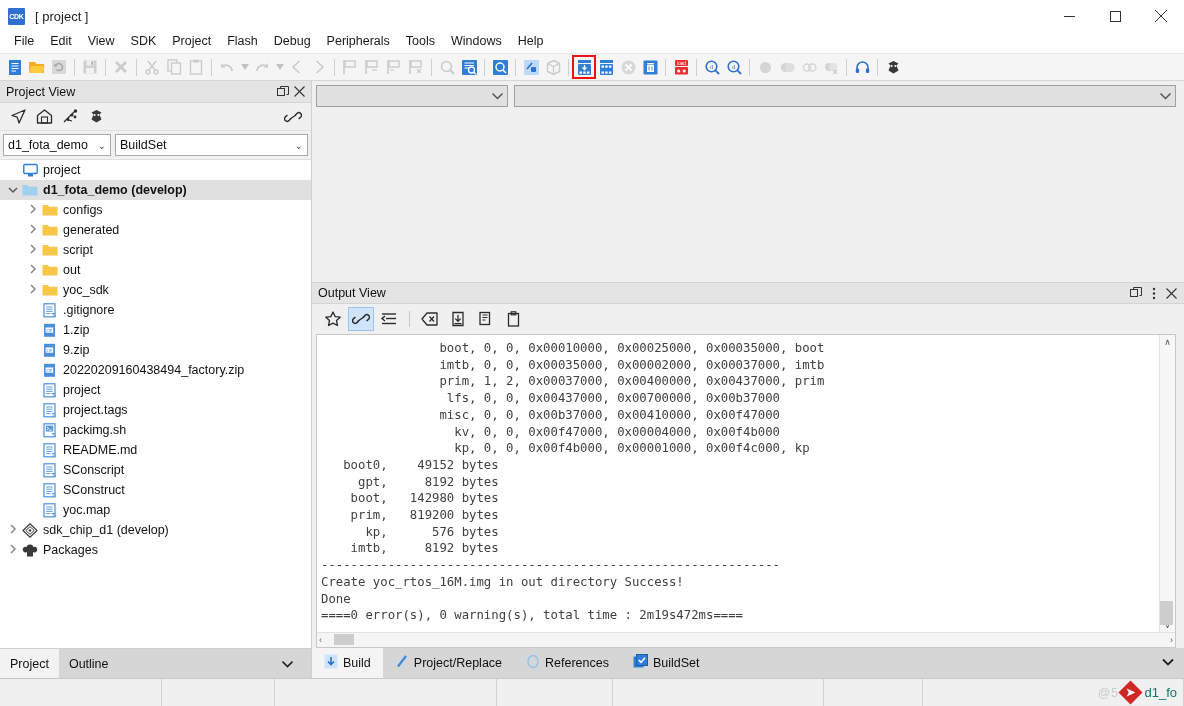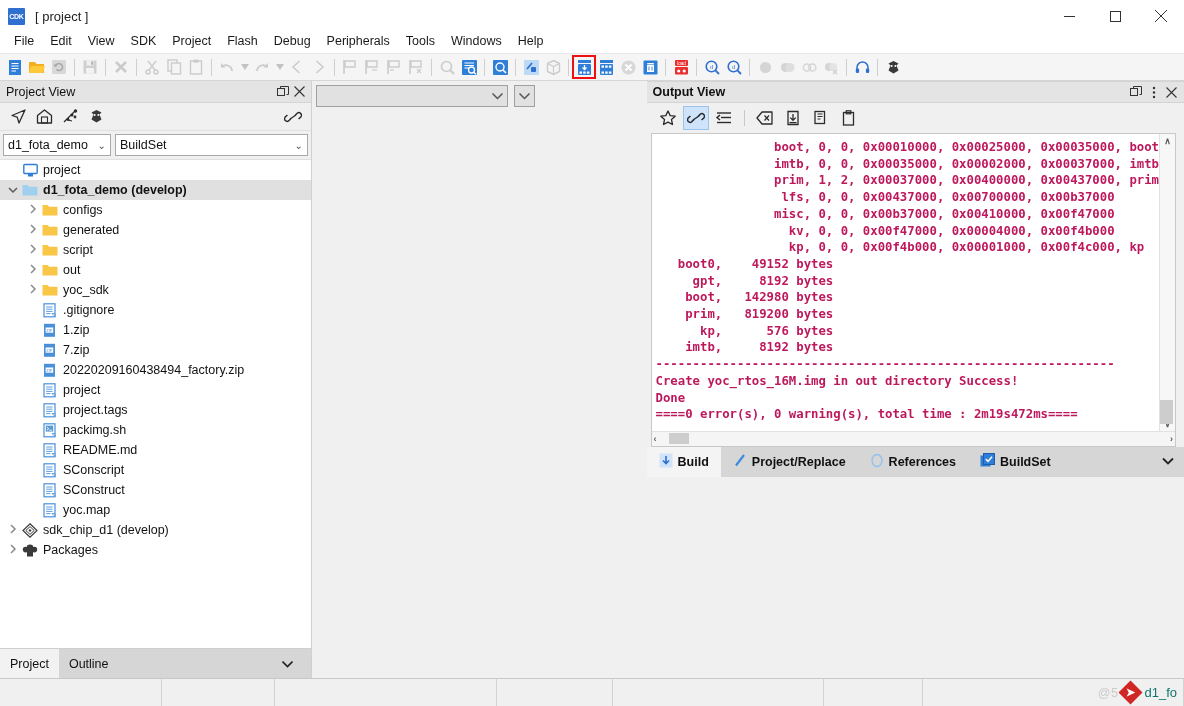--- a/index.html
+++ b/index.html
@@ -94,21 +94,21 @@
   .leftbottom {
     height:30px; min-height:30px; display:flex; align-items:stretch; background:#e2e2e2;
     border-top:1px solid #cfcfcf;
   }
   .lb-tab { padding:0 10px; display:flex; align-items:center; font-size:12.5px; color:#111; }
   .lb-tab.active { background:#f2f2f2; }
   .lb-tab.second { flex:1; background:#d6d6d6; }
   .lb-caret { margin-left:auto; padding-right:8px; display:flex; align-items:center; color:#222; }
 
   
-  .rightarea { flex:1; display:flex; flex-direction:row; min-width:0; background:#f0f0f0;font-weight:bold;}
+  .rightarea { flex:1; display:flex; flex-direction:column; min-width:0; background:#f0f0f0;}
   .topcombos { height:30px; min-height:30px; display:flex; align-items:center; gap:6px; padding:3px 8px 3px 4px; }
   .combo2 {
     height:22px; border:1px solid #a0a0a0; background:#e1e1e1; display:flex; align-items:center;
     padding:0 4px; font-size:12.5px;
   }
   .combo2 .c2arrow{ margin-left:auto; color:#555; font-size:10px; }
   .combo2.a { width:192px; }
   .combo2.b { flex:1; }
 
   .editorblank { flex:1; background:#f0f0f0; min-height:0; }
@@ -124,21 +124,21 @@
   .ov-tb.on { background:#cfe4fb; border:1px solid #9dc4ec; }
   .ov-sep { width:1px; height:16px; background:#c9c9c9; margin:0 5px; }
 
   .console-wrap { flex:1; display:flex; min-height:0; padding:0 8px 0 4px; }
   .console {
     flex:1; background:#ffffff; border:1px solid #c8c8c8; position:relative; overflow:hidden;
     display:flex; flex-direction:column;
   }
   .console-body {
     flex:1; font-family:"DejaVu Sans Mono", monospace; font-size:12.3px; line-height:16.7px;
-    color:#be185d; white-space:pre; padding:5px 0 0 4px; overflow:hidden;
+    color:#404040; white-space:pre; padding:5px 0 0 4px; overflow:hidden;
   }
   .console-v {
     width:16px; background:#f7f7f7; border-left:1px solid #e2e2e2; display:flex; flex-direction:column;
     align-items:center; justify-content:space-between; padding:2px 0;
   }
   .sb-arrow { font-size:9px; color:#5a5a5a; }
   .sb-thumb { width:13px; height:24px; background:#cdcdcd; position:absolute; right:2px; bottom:22px; }
   .console-h {
     height:15px; background:#f5f5f5; border-top:1px solid #e2e2e2; display:flex; align-items:center;
     justify-content:space-between; padding:0 2px;
@@ -684,21 +684,21 @@
           <div class="trow">
             <span style="width: 26px; flex: 0 0 26px;"></span>
             <span class="arrow"></span>
             <span class="ticon">
               <svg width="14" height="15" viewBox="0 0 14 15">
                 <rect x="1" y="0.8" width="11" height="13" fill="#4a90d9"></rect>
                 <rect x="2.6" y="4.5" width="7.6" height="5.2" fill="#fff"></rect>
                 <text x="6.4" y="8.7" font-size="4" fill="#4a90d9" text-anchor="middle" font-family="Liberation Sans">ZIP</text>
               </svg>
             </span>
-            <span class="tlabel">7.zip</span>
+            <span class="tlabel">9.zip</span>
           </div>
           <div class="trow">
             <span style="width: 26px; flex: 0 0 26px;"></span>
             <span class="arrow"></span>
             <span class="ticon">
               <svg width="14" height="15" viewBox="0 0 14 15">
                 <rect x="1" y="0.8" width="11" height="13" fill="#4a90d9"></rect>
                 <rect x="2.6" y="4.5" width="7.6" height="5.2" fill="#fff"></rect>
                 <text x="6.4" y="8.7" font-size="4" fill="#4a90d9" text-anchor="middle" font-family="Liberation Sans">ZIP</text>
               </svg>

